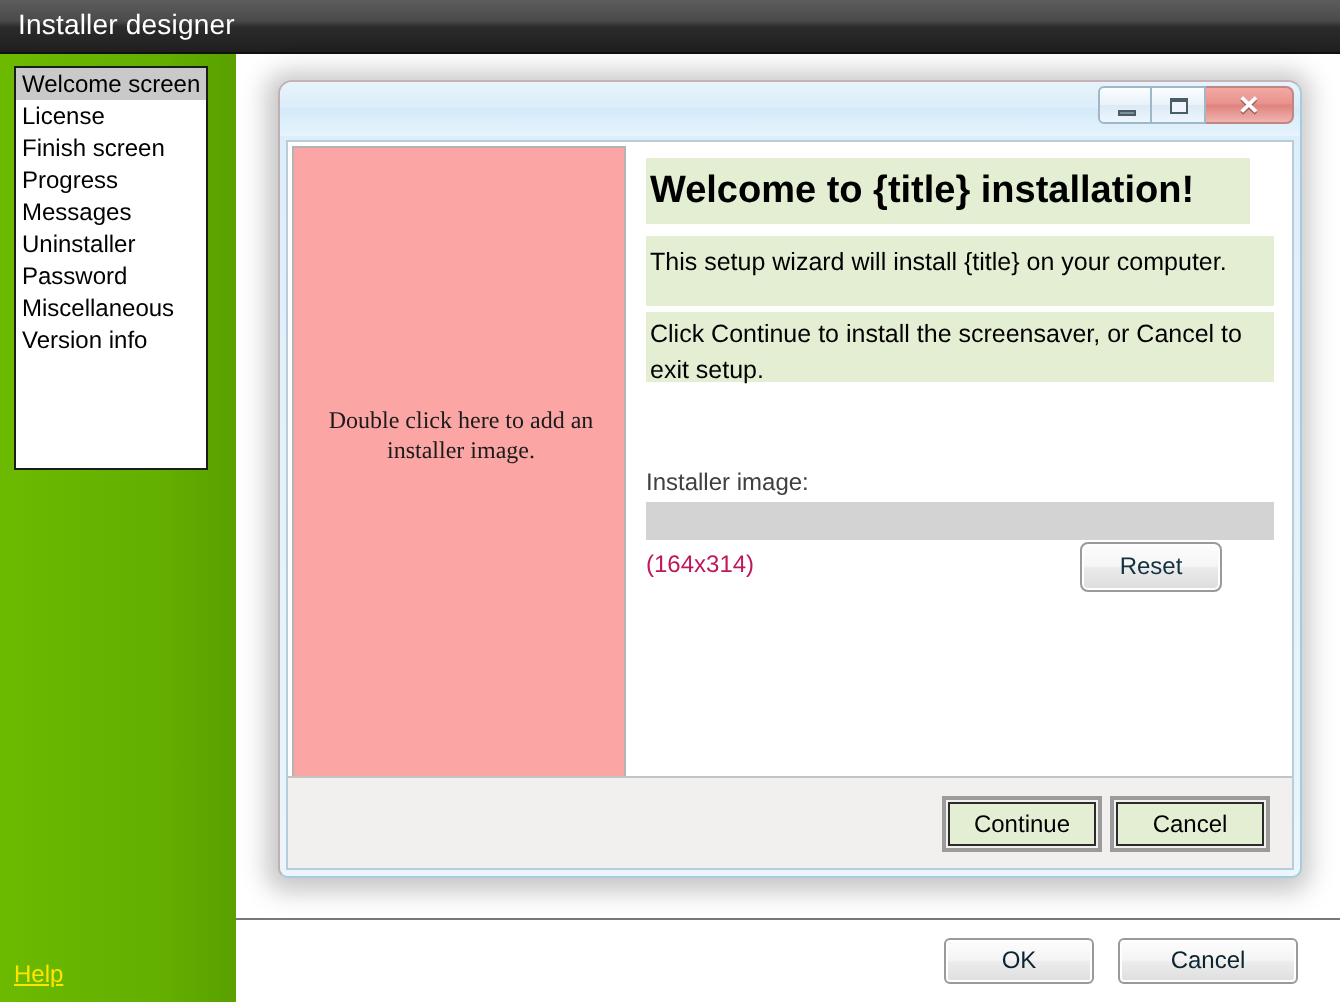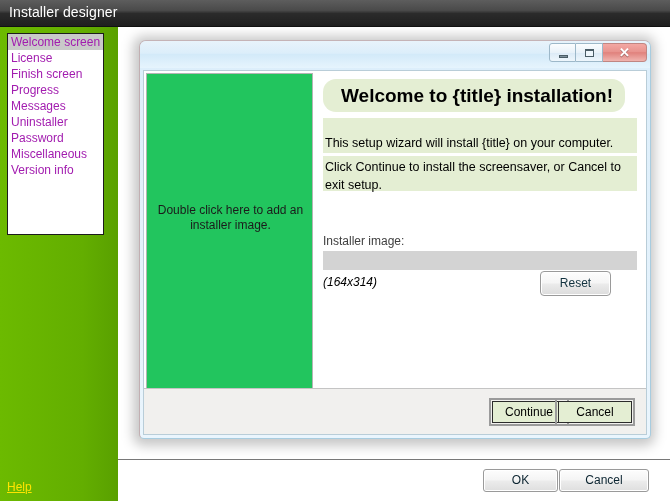--- a/index.html
+++ b/index.html
@@ -40,21 +40,21 @@
     position: absolute; left: 7px; top: 6px;
     width: 97px; height: 202px;
     background: #ffffff;
     border: 1px solid #1c1c1c;
     overflow: hidden;
   }
   .list-item {
     height: 16px; line-height: 16px;
     padding-left: 3px;
     font-size: 12px;
-    color: #a21caf;
+    color: #000000;
     white-space: nowrap;
   }
   .list-item.selected { background: #c9c9c9; }
 
   .help-link {
     position: absolute; left: 7px; top: 453px;
     color: #ffe400;
     font-size: 12px;
     text-decoration: underline;
     cursor: pointer;
@@ -84,21 +84,21 @@
     background: linear-gradient(to bottom, #fdfdfd 0%, #f4f4f4 48%, #ececec 52%, #dedede 100%);
     border: 1px solid #9a9a9a;
     border-radius: 3px;
     font-size: 12px;
     color: #0b2430;
     text-align: center;
     line-height: 21px;
     cursor: default;
     box-shadow: inset 0 0 0 1px #ffffff;
   }
-  #ok-button { left: 365px; top: 9px; width: 75px; }
+  #ok-button { left: 354px; top: 9px; width: 75px; }
   #bottom-cancel-button { left: 441px; top: 9px; width: 90px; }
 
   
   .dialog-shadow {
     position: absolute; left: 133px; top: 36px;
     width: 522px; height: 410px;
     border-radius: 10px;
     background: rgba(0,0,0,0.22);
     filter: blur(6px);
   }
@@ -164,22 +164,23 @@
 
   .dialog-body {
     position: absolute; left: 3px; top: 29px;
     width: 504px; height: 365px;
     background: #ffffff;
     border: 1px solid #b9cdd8;
   }
   .image-pane {
     position: absolute; left: 2px; top: 2px;
     width: 167px; height: 349px;
-    background: #22c55e;
+    background: #fca5a5;
     border: 1px solid #b4b4b4;
+    font-family: Liberation Serif, serif;
   }
   .image-pane-text {
     position: absolute; left: 6px; top: 129px;
     width: 155px;
     text-align: center;
     font-size: 12px;
     color: #1b1b1b;
     line-height: 15px;
   }
 
@@ -190,27 +191,26 @@
   }
   .green-box {
     position: absolute;
     background: #e4eed3;
     color: #000000;
   }
   #welcome-heading {
     left: 8px; top: 6px; width: 302px; height: 33px;
     font-size: 19px; font-weight: bold;
     line-height: 33px;
-    padding-left: 18px;
-    border-radius: 13px;
+    padding-left: 2px;
   }
   #welcome-line1 {
     left: 8px; top: 45px; width: 314px; height: 35px;
     font-size: 12.5px; line-height: 18px;
-    padding: 16px 0 0 2px;
+    padding: 4px 0 0 2px;
   }
   #welcome-line2 {
     left: 8px; top: 83px; width: 314px; height: 35px;
     font-size: 12.5px; line-height: 18px;
     padding: 2px 0 0 2px;
   }
 
   .field-label {
     position: absolute; left: 8px; top: 161px;
     font-size: 12px; color: #404040;
@@ -220,21 +220,21 @@
     width: 314px; height: 19px;
     background: #d3d3d3;
     border: 1px solid #d3d3d3;
     font-size: 12px;
     color: #555555;
     padding-left: 3px;
     line-height: 17px;
   }
   .dims-text {
     position: absolute; left: 8px; top: 202px;
-    font-size: 12px; color: #000000; font-style: italic;
+    font-size: 12px; color: #be185d;
   }
   #browse-button { position: absolute; left: 129px; top: 198px; width: 87px; height: 25px; }
   #reset-button  { position: absolute; left: 225px; top: 198px; width: 71px; height: 25px; }
   .round-button {
     background: linear-gradient(to bottom, #fdfdfd 0%, #f5f5f5 48%, #ebebeb 52%, #dcdcdc 100%);
     border: 1px solid #9a9a9a;
     border-radius: 4px;
     font-size: 12px;
     color: #12323f;
     text-align: center;
@@ -254,21 +254,21 @@
     height: 22px;
     background: #e4eed3;
     border: 1px solid #2b2b2b;
     font-size: 12px;
     color: #000000;
     text-align: center;
     line-height: 20px;
     cursor: default;
   }
   #continue-button {
-    left: 348px; top: 12px; width: 74px;
+    left: 330px; top: 12px; width: 74px;
     outline: 2px solid #9b9b9b;
     outline-offset: 1px;
   }
   #dialog-cancel-button {
     left: 414px; top: 12px; width: 74px;
     outline: 2px solid #9b9b9b;
     outline-offset: 1px;
   }
 </style>
 </head>

